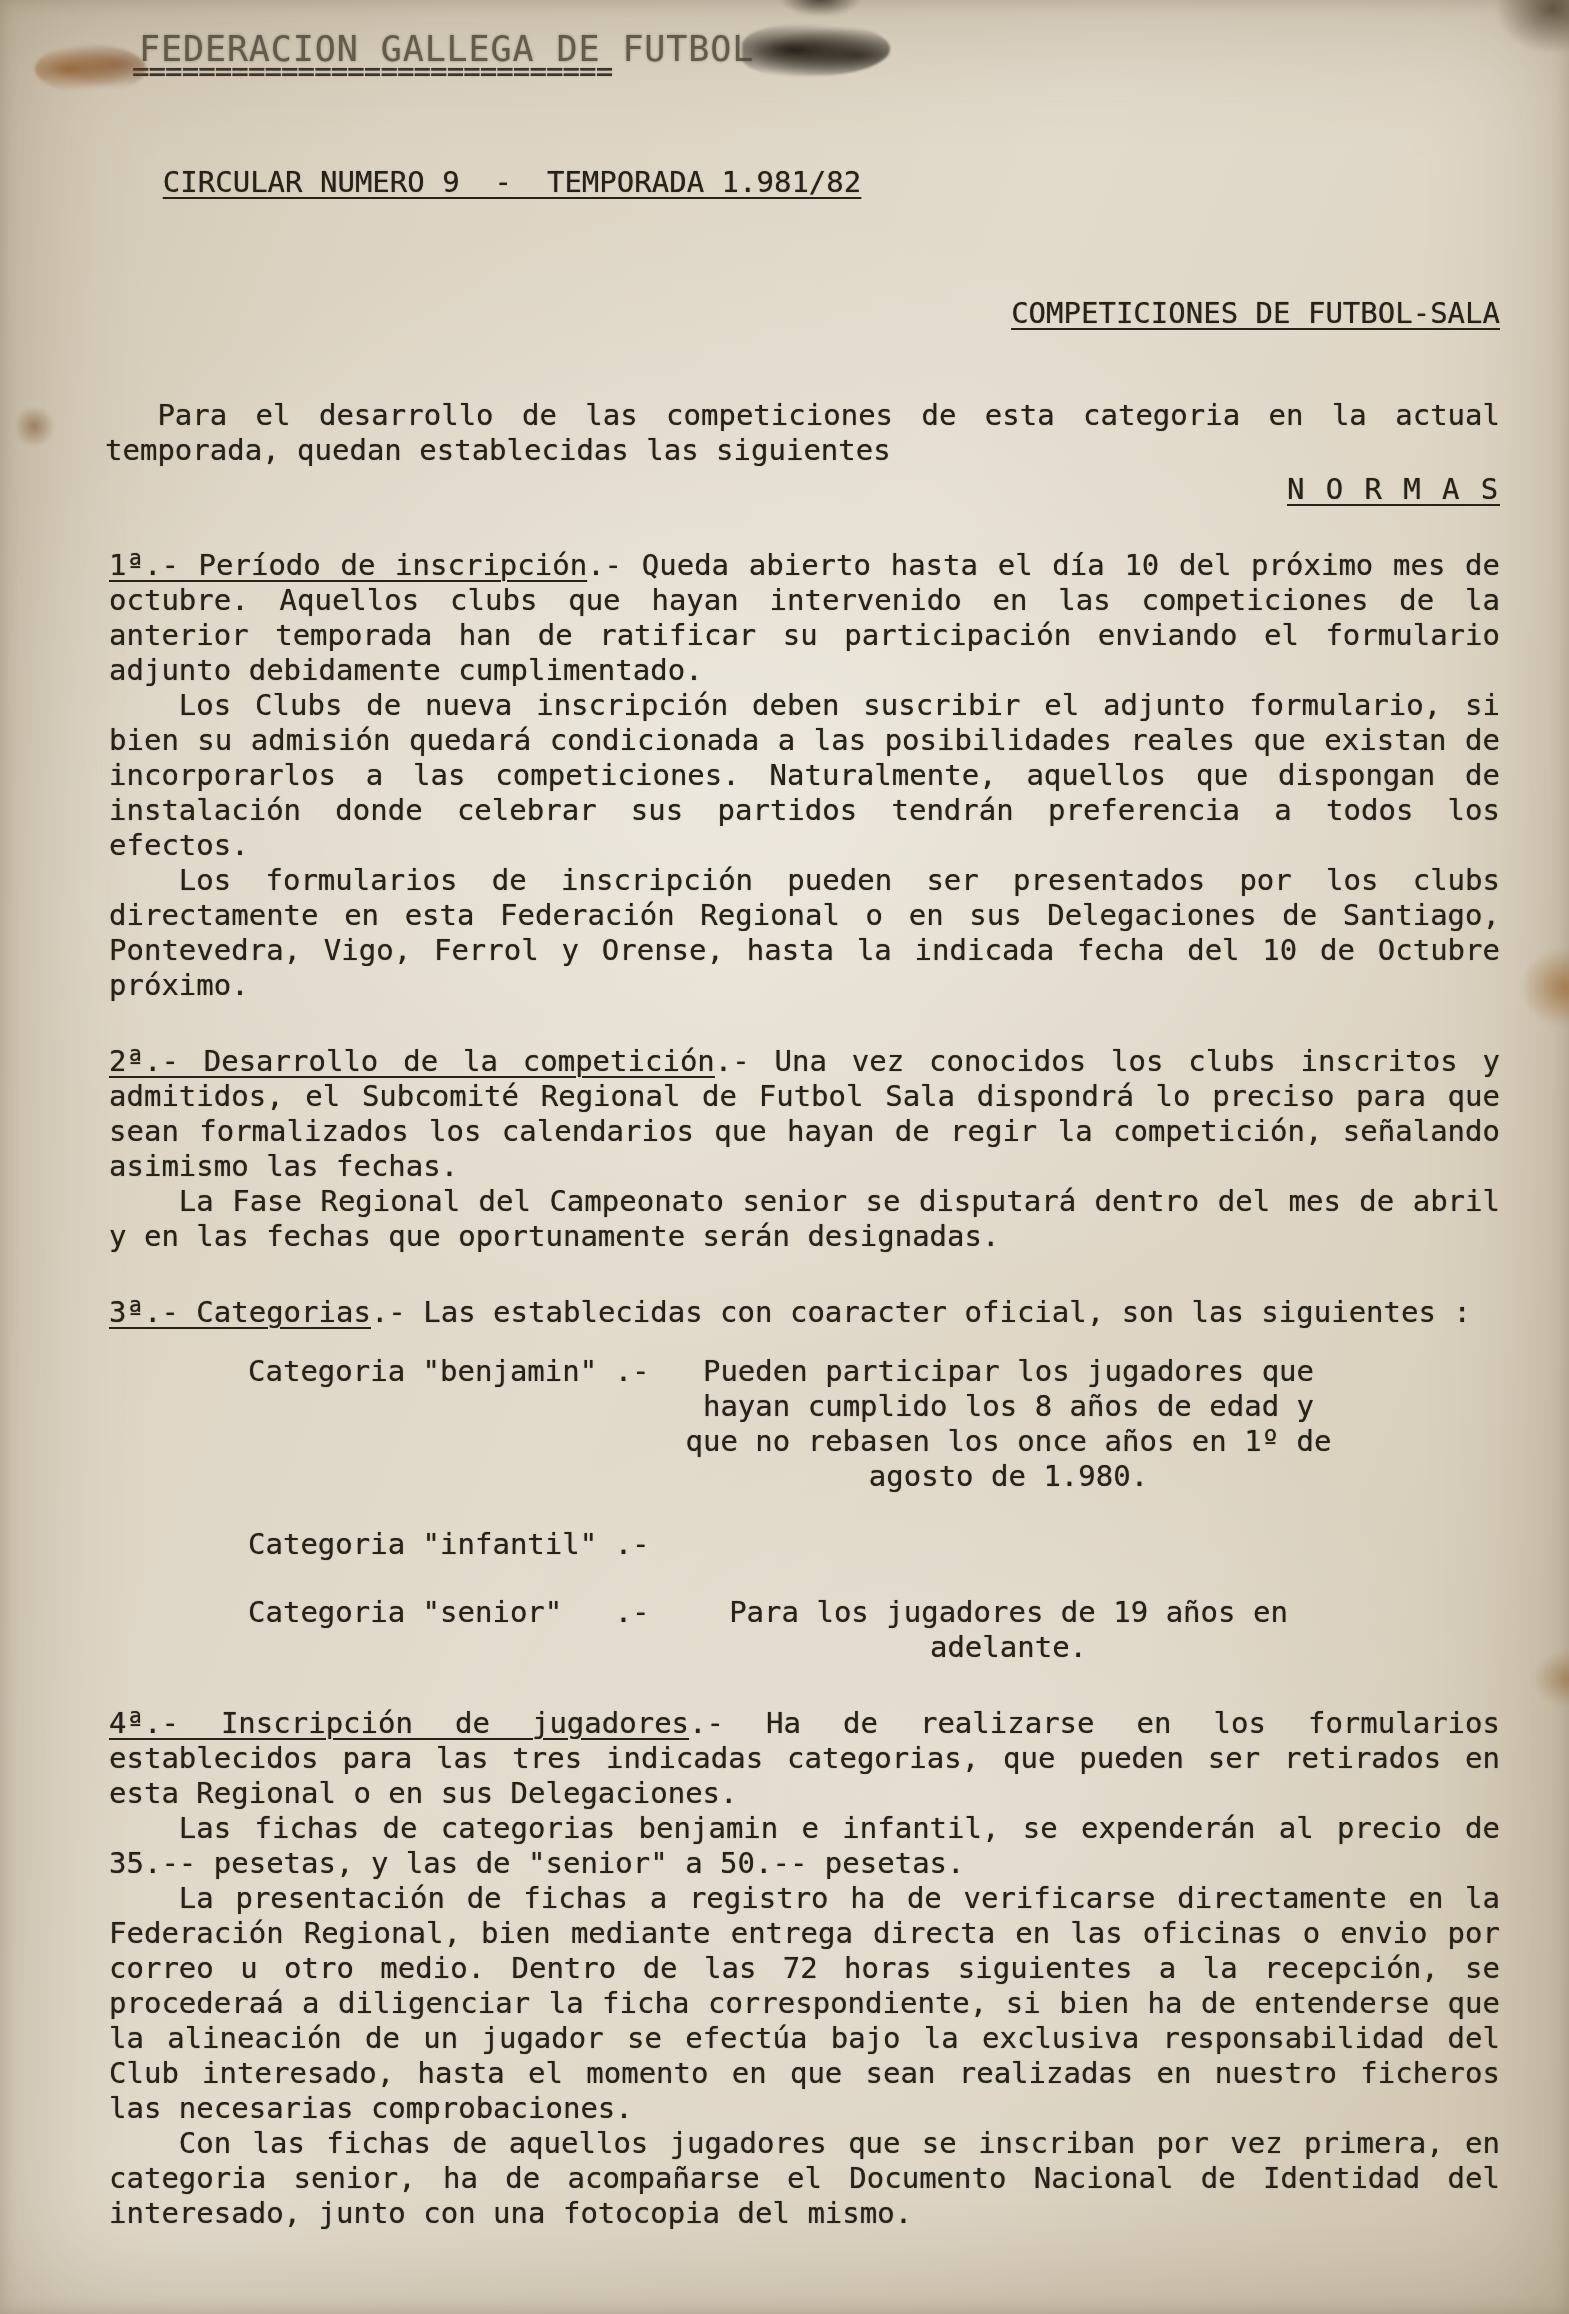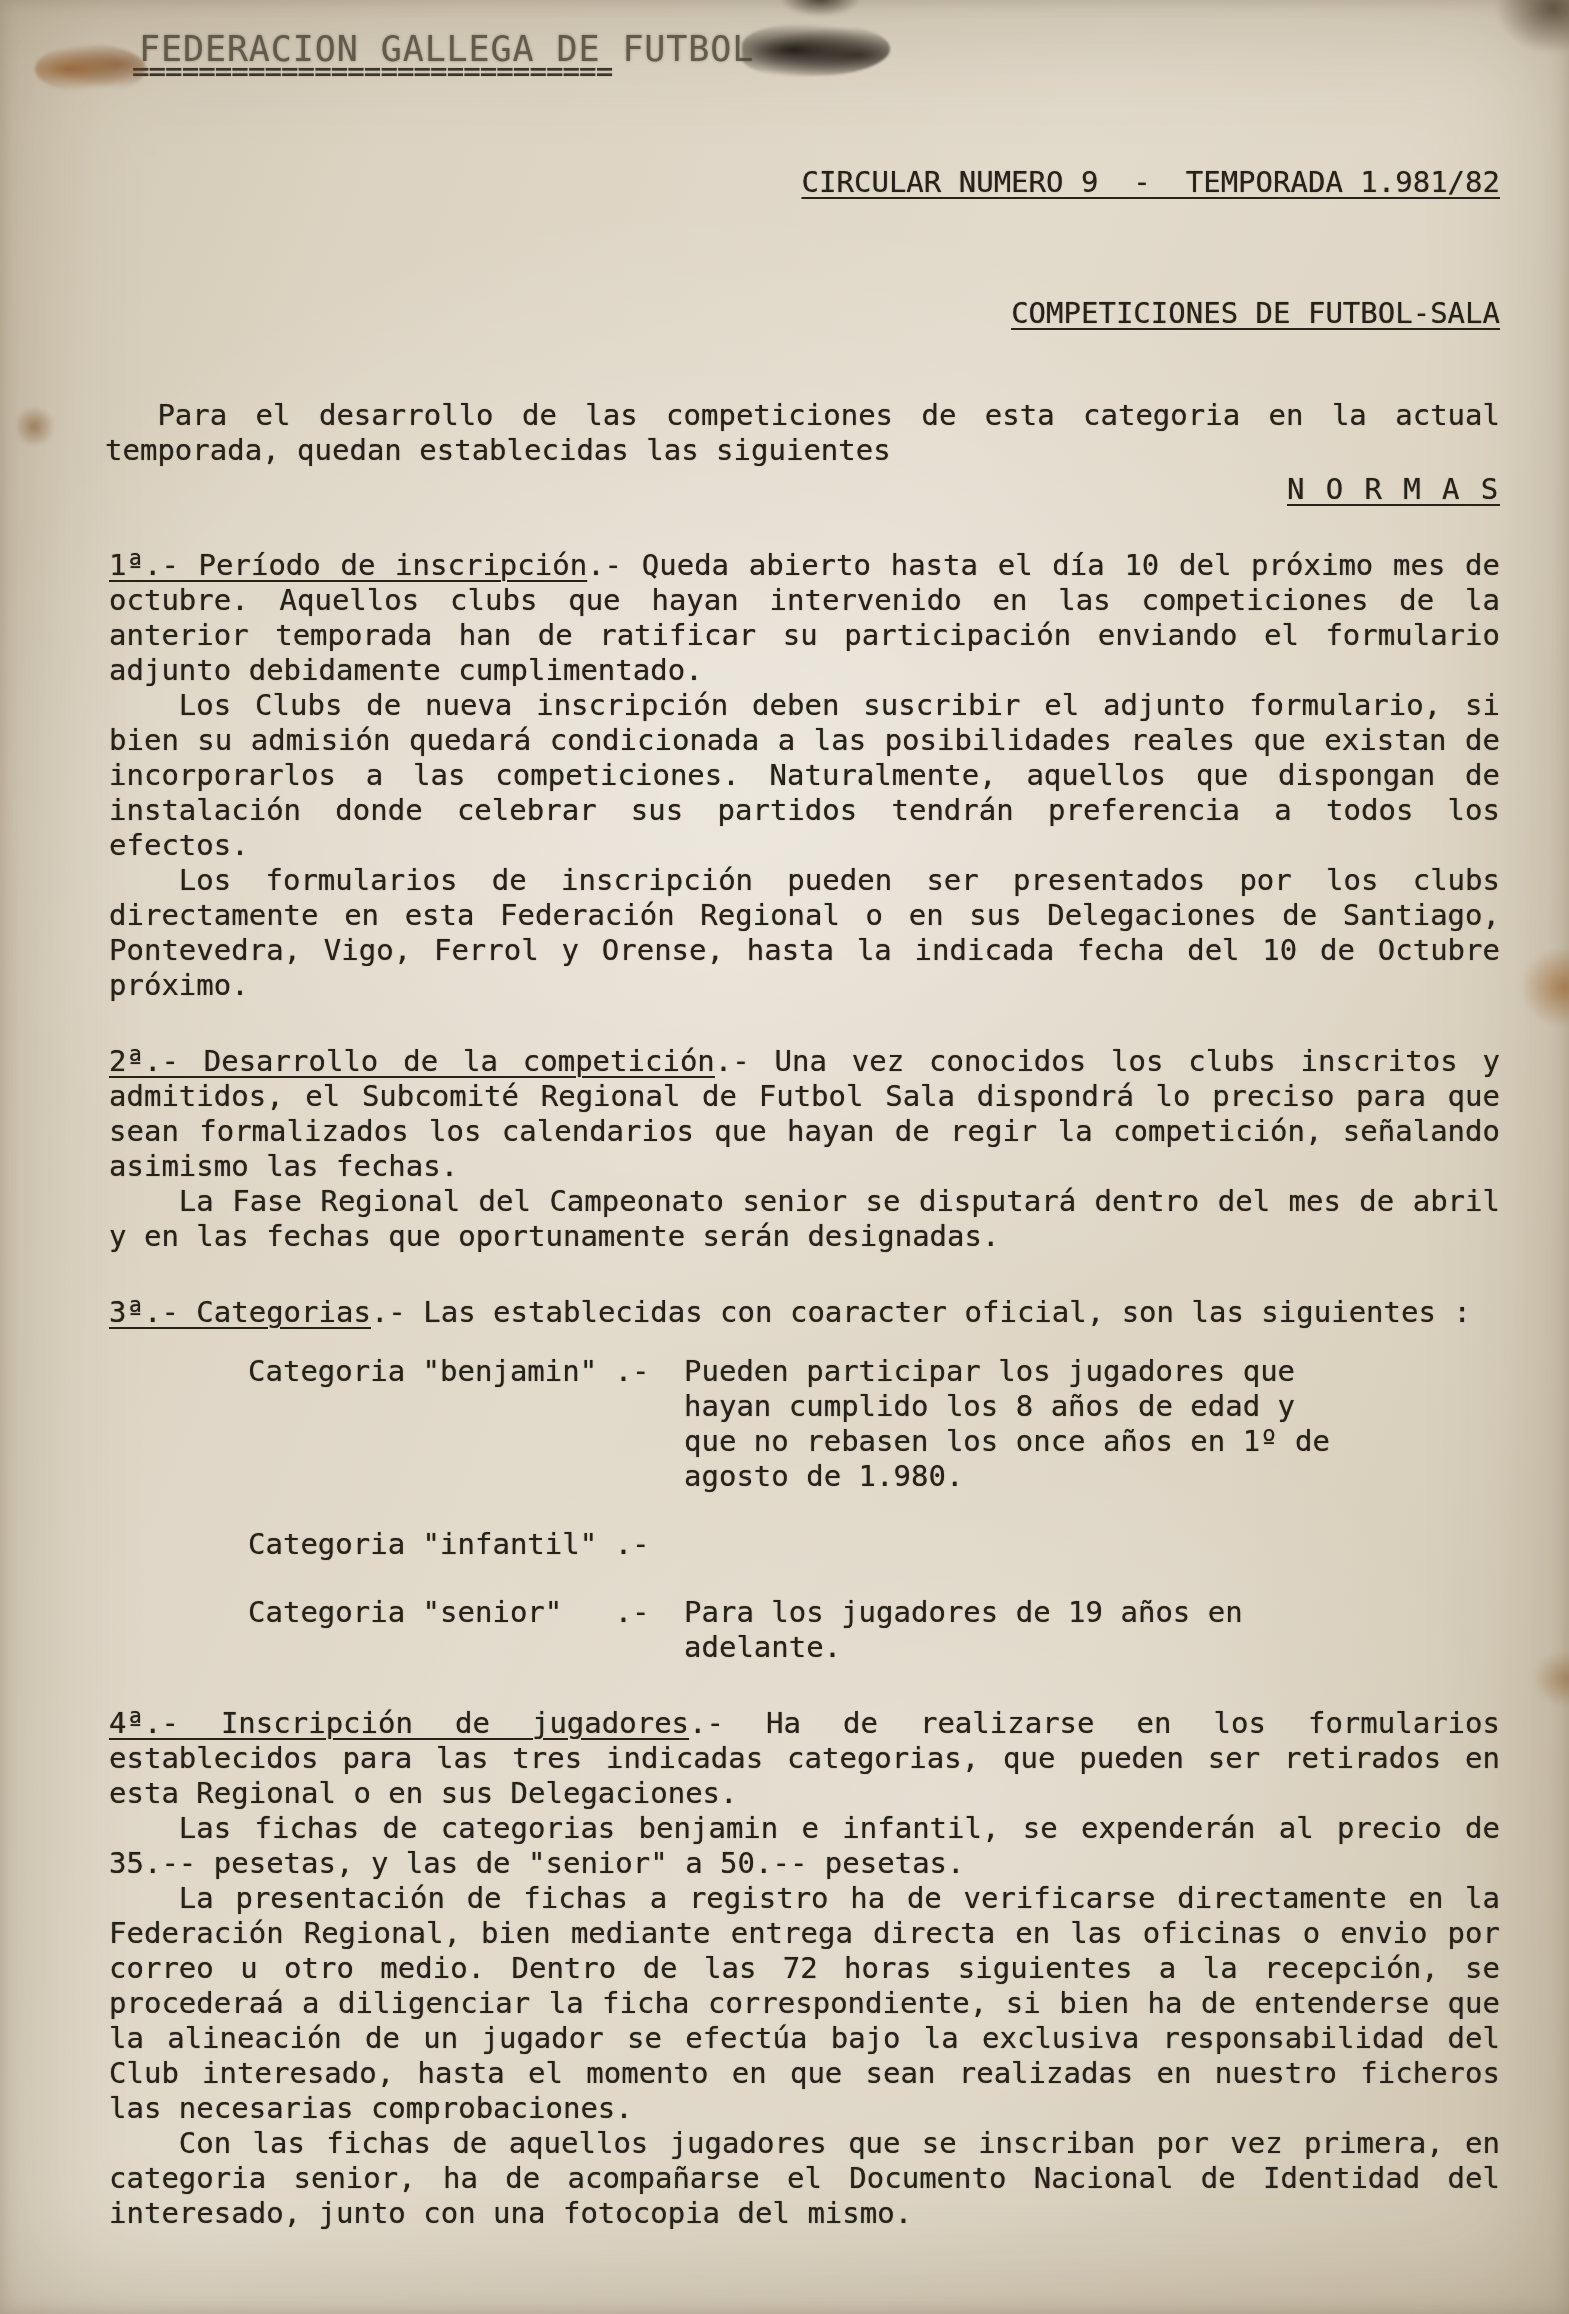--- a/index.html
+++ b/index.html
@@ -19,31 +19,31 @@
     font-family:"DejaVu Sans Mono","Liberation Mono",monospace;
     font-size:29px;
     line-height:35px;
     color:#262219;
     text-shadow:0 0 1.1px rgba(45,36,26,.65);
     overflow:hidden;
   }
   .u { text-decoration:underline; text-underline-offset:4.6px; text-decoration-thickness:1.9px; }
   .org { margin-left:46px; font-size:35px; color:#4a4436; opacity:.82; letter-spacing:0.9px; text-shadow:0 0 2.8px rgba(70,60,45,.55); white-space:pre; }
   .org-underline { margin-left:39px; margin-top:-13px; font-size:29px; color:#3a352b; letter-spacing:-0.9px; white-space:pre; }
-  .title { margin-top:41px; text-align:right; white-space:pre; }
+  .title { margin-top:41px; text-align:left; white-space:pre; }
   .subtitle { margin-top:26px; text-align:right; white-space:pre; }
   .intro { margin-top:32px; text-indent:3ch; text-align:justify;margin-left:12px; }
   .normas { margin-top:3.7px; text-align:right; letter-spacing:1.9px; }
   .section { margin-top:41px;margin-left:16px; }
   .para { text-align:justify; }
   .para.ind { text-indent:4ch; }
   .cat-row { display:flex; margin:33px 0 0 139px; }
   .cat-row.first { margin-top:24px; }
   .cat-label { flex:0 0 436px; white-space:pre; }
-  .cat-desc { width:649px; text-align:left; }
+  .cat-desc { width:649px; text-align:center; }
   
   .stain { position:absolute; pointer-events:none; filter:blur(1.4px); }
   .st-rust-tl { left:35px; top:45px; width:111px; height:48px;
     background: radial-gradient(ellipse at 30% 50%, rgba(140,85,35,.75), rgba(140,85,35,0) 65%),
                 radial-gradient(ellipse at 75% 40%, rgba(110,60,25,.6), rgba(110,60,25,0) 60%);
     border-radius:50%; }
   .st-ink-header { left:742px; top:24px; width:148px; height:52px;
     background: radial-gradient(ellipse at 35% 50%, rgba(30,25,18,.95), rgba(30,25,18,0) 72%),
                 radial-gradient(ellipse at 78% 60%, rgba(30,25,18,.8), rgba(30,25,18,0) 65%);
     border-radius:46% 54% 60% 40%; filter:blur(0.9px); }

